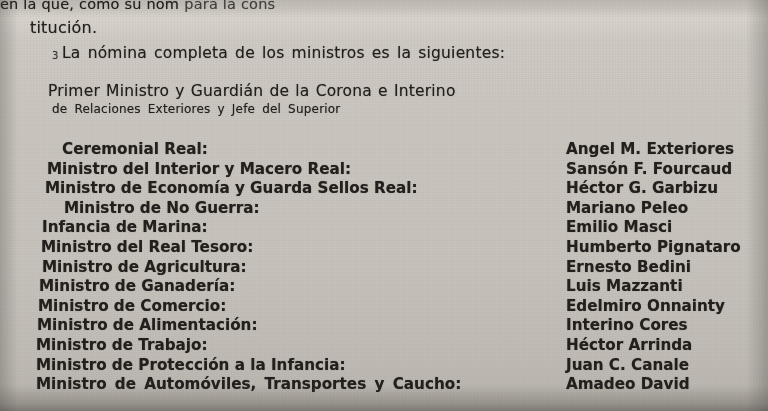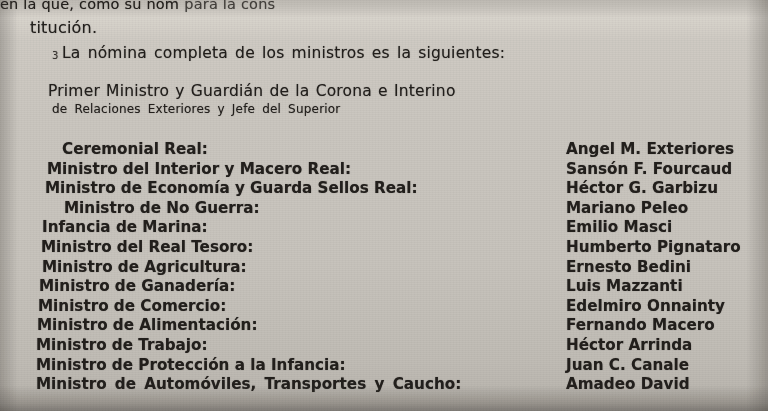--- a/index.html
+++ b/index.html
@@ -221,21 +221,21 @@
       <span class="min-name">Luis Mazzanti</span>
     </div>
 
     <div class="min-row">
       <span class="min-label" style="left:2px;">Ministro de Comercio:</span>
       <span class="min-name">Edelmiro Onnainty</span>
     </div>
 
     <div class="min-row">
       <span class="min-label" style="left:1px;">Ministro de Alimentación:</span>
-      <span class="min-name">Fernando Macero</span>
+      <span class="min-name">Interino Cores</span>
     </div>
 
     <div class="min-row">
       <span class="min-label" style="left:0px;">Ministro de Trabajo:</span>
       <span class="min-name">Héctor Arrinda</span>
     </div>
 
     <div class="min-row">
       <span class="min-label" style="left:0px;">Ministro de Protección a la Infancia:</span>
       <span class="min-name">Juan C. Canale</span>

